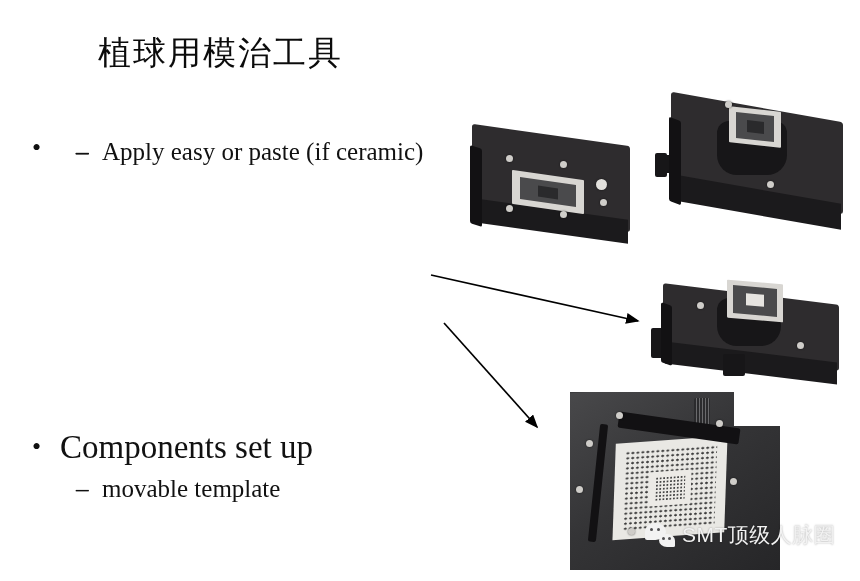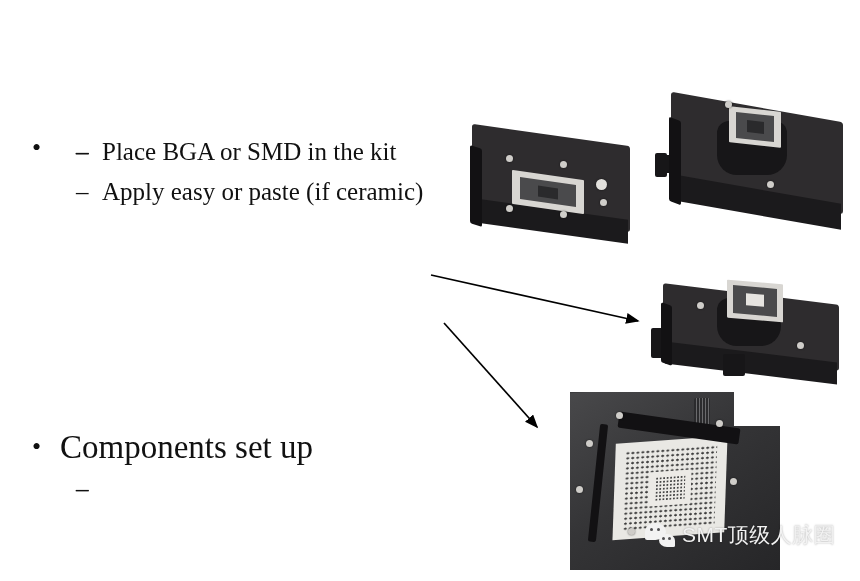--- a/index.html
+++ b/index.html
@@ -240,20 +240,21 @@
     width: 3px; height: 3px;
     border-radius: 50%;
     background: #4e4e50;
   }
 </style>
 </head>
 <body>
 
 <div id="slide">
 
+  <div id="slide-title">植球用模治工具</div>
 
   <div id="photo-area">
 
     <div class="fixture" id="fx-left" style="left:38px; top:42px; width:170px; height:140px;">
       <div class="fx-top" style="left:4px;  top:8px;  width:158px; height:86px; transform: skewY(8deg);"></div>
       <div class="fx-front" style="left:6px;  top:82px; width:154px; height:24px; transform: skewY(8deg);"></div>
       <div class="fx-side" style="left:2px;  top:20px; width:12px;  height:78px; transform: skewY(18deg);"></div>
       <div class="window-frame" style="left:44px; top:48px; width:72px; height:34px; transform: skewY(8deg);"></div>
       <div class="window-inner" style="left:52px; top:54px; width:56px; height:22px; transform: skewY(8deg);"></div>
       <div class="window-core" style="left:70px; top:60px; width:20px; height:11px; transform: skewY(8deg);"></div>
@@ -320,38 +321,38 @@
       <span class="dot">•</span>
     </div>
     <div class="lvl2">
       <span class="dash">–</span>
     </div>
     <div class="lvl2">
       <span class="dash">–</span>
     </div>
     <div class="lvl2">
       <span class="dash">–</span>
-      <span>Place BGA or SMD in the kit</span>
     </div>
     <div class="lvl2">
       <span class="dash">–</span>
       <span>Apply easy or paste (if ceramic)</span>
     </div>
   </div>
 
   <div class="bullet-block" id="block-components">
     <div class="lvl1">
       <span class="dot">•</span>
       <span>Components set up</span>
     </div>
     <div class="lvl2">
       <span class="dash">–</span>
     </div>
     <div class="lvl2">
       <span class="dash">–</span>
+      <span>movable template</span>
     </div>
   </div>
 
   <svg id="arrows" viewBox="0 0 860 581">
     <defs>
       <marker id="ah" markerWidth="9" markerHeight="9" refX="7" refY="3.2" orient="auto" markerUnits="strokeWidth">
         <path d="M0,0 L8,3.2 L0,6.4 z" fill="#000"></path>
       </marker>
     </defs>
     <line x1="431" y1="275" x2="638" y2="321" stroke="#000" stroke-width="1.7" marker-end="url(#ah)"></line>

